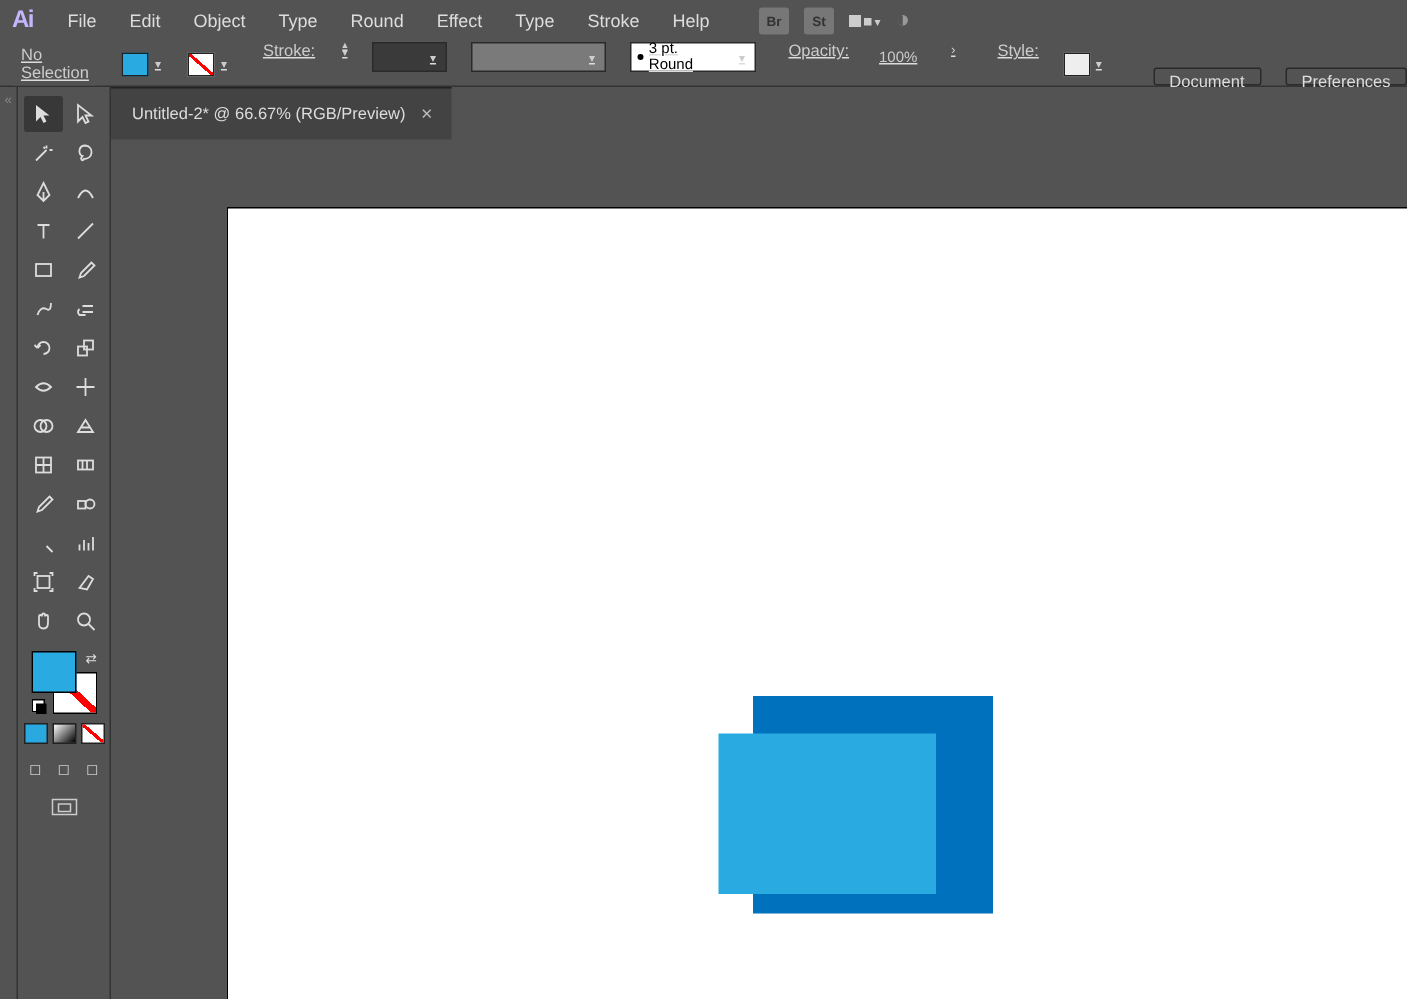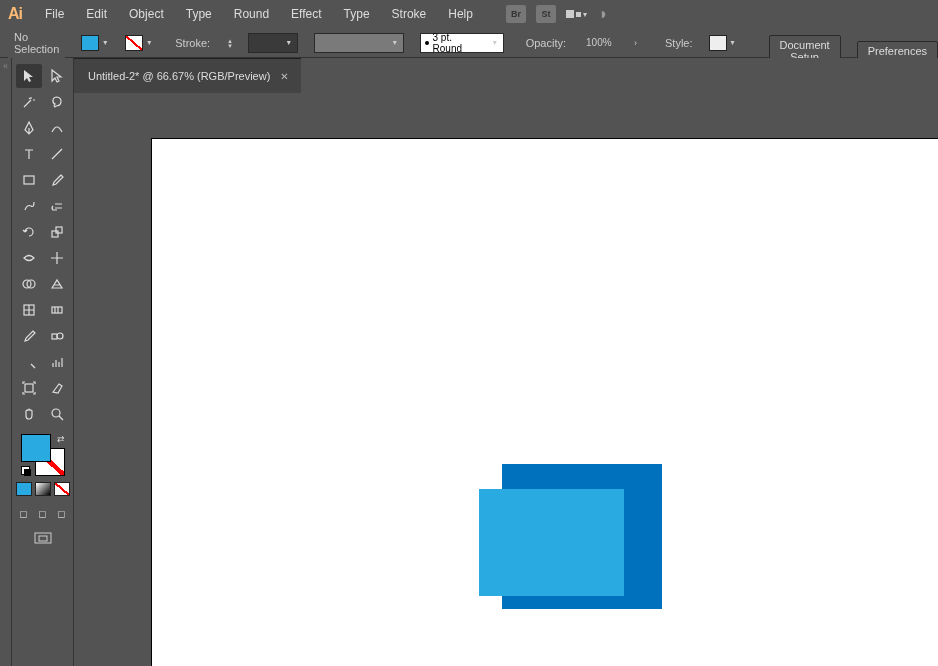--- a/index.html
+++ b/index.html
@@ -1,31 +1,31 @@
 <!DOCTYPE html>
 <html><head>
 <meta charset="utf-8">
 <style>
 * { margin: 0; padding: 0; box-sizing: border-box; font-family: "Segoe UI", Tahoma, sans-serif; }
 body { width: 938px; height: 666px; background: #535353; overflow: hidden; color: #ddd; font-size: 11px; }
 
 
 .menubar { height: 28px; display: flex; align-items: center; padding: 0 8px; gap: 4px; background: #535353; }
-.app-logo { color: #fdba74; font-weight: bold; font-size: 16px; margin-right: 10px; letter-spacing: -1px; }
+.app-logo { color: #c4b5fd; font-weight: bold; font-size: 16px; margin-right: 10px; letter-spacing: -1px; }
 .menubar .menu-item { padding: 4px 9px; cursor: default; color: #ddd; font-size: 12px; }
 .menubar .right-icons { margin-left: 20px; display: flex; gap: 10px; align-items: center; }
 .square-badge { width: 20px; height: 18px; background: #777; color: #333; font-weight: bold; font-size: 9px; display: flex; align-items: center; justify-content: center; border-radius: 2px; }
 .workspace-switch { display:flex; gap:2px; align-items:center;}
 .ws-rect{width:8px;height:8px;background:#ccc;}
 .ws-rect.small{width:5px;height:5px;}
 .dropdown-caret { font-size: 8px; color: #ccc; }
 .cloud-sync{ color:#999; font-size:16px;}
 
 
-.controlbar { height: 30px; display: flex; align-items: center; padding: 0 8px; gap: 16px; background: #535353; border-bottom:1px solid #333;}
+.controlbar { height: 30px; display: flex; padding: 0 8px; gap: 16px; background: #535353; border-bottom:1px solid #333;text-decoration:underline;}
 .ctrl-label { color: #ccc; font-size: 11px; padding: 3px 6px; background:#535353;}
 .swatch-box { display:flex; align-items:center; gap:2px;}
 .swatch { width: 18px; height: 16px; border: 1px solid #222; }
 .swatch.fill-blue { background: #29abe2; }
 .swatch.stroke-none { background: white; position:relative; }
 .swatch.stroke-none::after{content:"";position:absolute;inset:0;background:linear-gradient(to top right, transparent 45%, red 45%, red 55%, transparent 55%);}
 .mini-caret{font-size:8px;color:#ccc;padding:0 2px;}
 .stroke-label{color:#ccc;font-size:11px;margin-left:6px;}
 .stroke-spinner{display:flex;flex-direction:column;gap:0;line-height:5px;font-size:7px;color:#ccc;margin-left:2px;}
 .ctrl-dropdown{background:#3a3a3a;border:1px solid #2a2a2a;height:20px;min-width:50px;display:flex;align-items:center;padding:0 4px;font-size:10px;}

